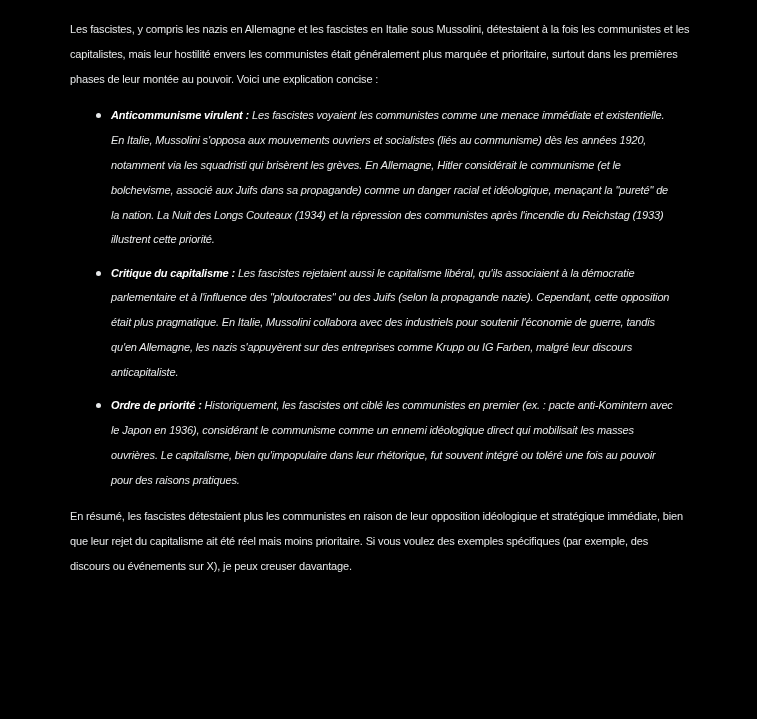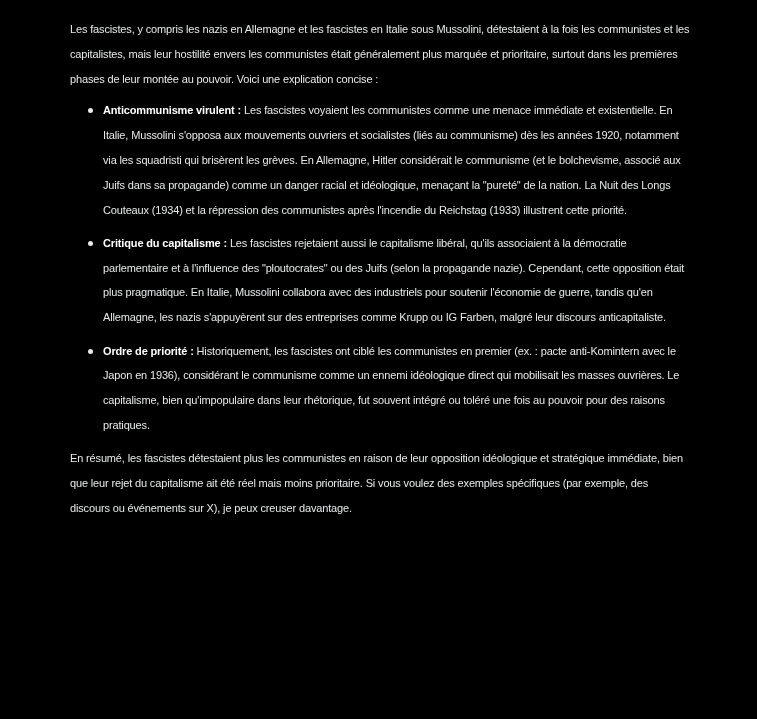--- a/index.html
+++ b/index.html
@@ -24,23 +24,24 @@
       line-height: 24.8px;
       letter-spacing: -0.15px;
     }
     .para {
       margin: 0;
     }
     .intro {
       margin-bottom: 7px;
     }
     ul.bullets {
-      margin: 4px;
+      margin: 12px;
       padding: 0 0 0 29px;
       list-style: none;
+      font-style: italic;
     }
     ul.bullets li {
       position: relative;
       margin-bottom: 8.5px;
     }
     ul.bullets li .dot {
       position: absolute;
       left: -15px;
       top: 10px;
       width: 5px;

